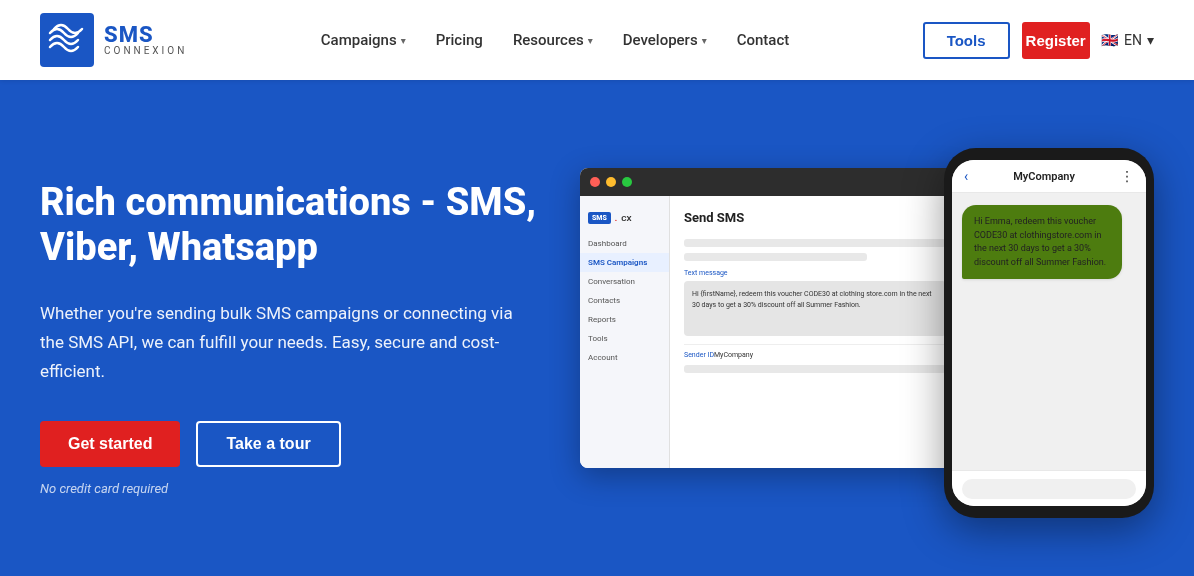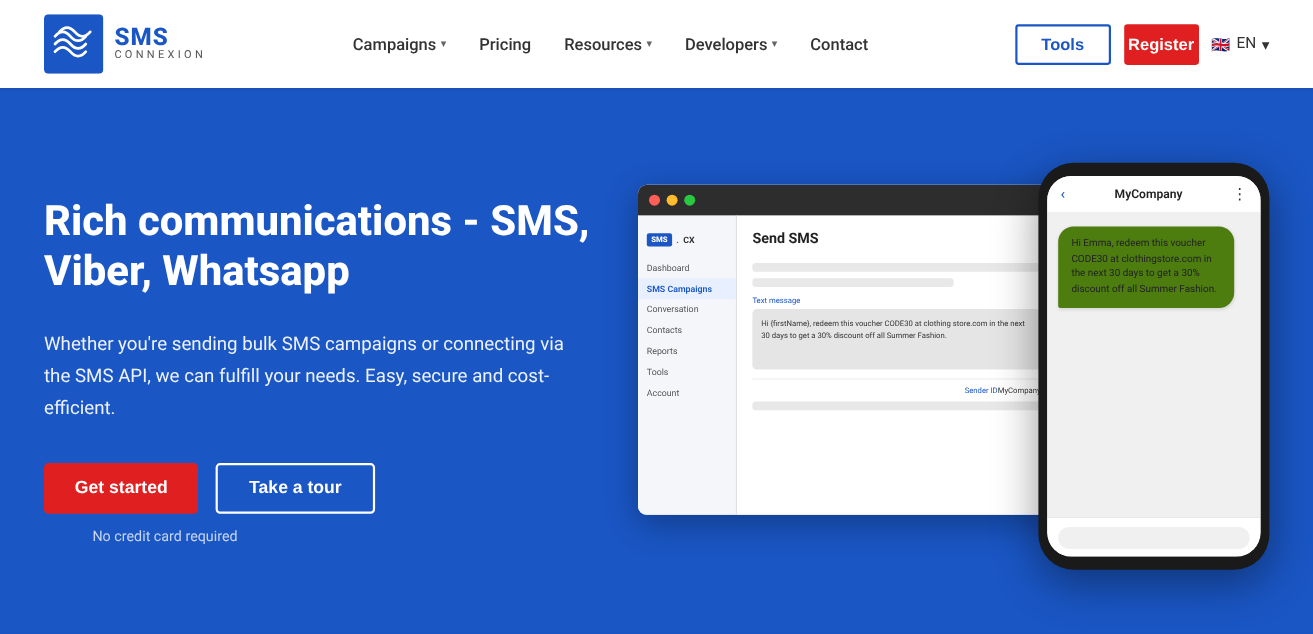--- a/index.html
+++ b/index.html
@@ -148,21 +148,21 @@
       color: #fff;
       padding: 12px 28px;
       font-size: 16px;
       font-weight: 600;
       border-radius: 4px;
       cursor: pointer;
     }
     .no-credit {
       font-size: 13px;
       color: rgba(255,255,255,0.75);
-      margin-left: 44px;
+      font-style: italic;
     }
 
     
     .hero-visual {
       flex: 1;
       position: relative;
       height: 380px;
       margin-left: 20px;
     }
 
@@ -265,21 +265,21 @@
       border-radius: 4px;
       padding: 8px;
       margin-top: 4px;
       min-height: 55px;
       font-size: 7px;
       color: #333;
       line-height: 1.5;
     }
     .sender-row {
       display: flex;
-      justify-content: flex-end;
+      justify-content: flex-start;
       align-items: center;
       margin-top: 8px;
       padding-top: 6px;
       border-top: 1px solid #eee;
     }
     .sender-label {
       font-size: 7px;
       color: #1a56c4;
     }
     .sender-value {

